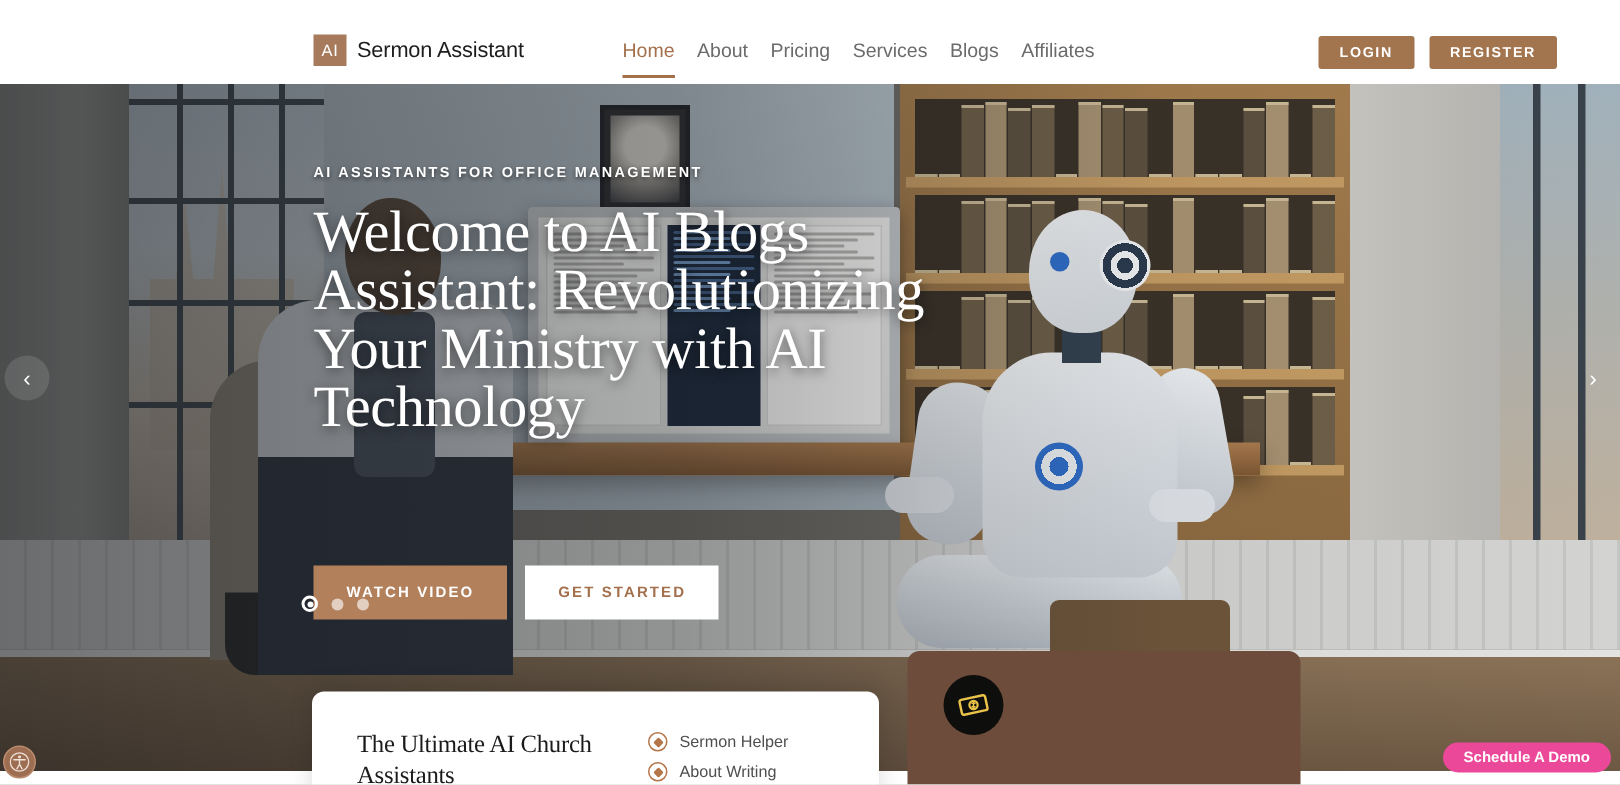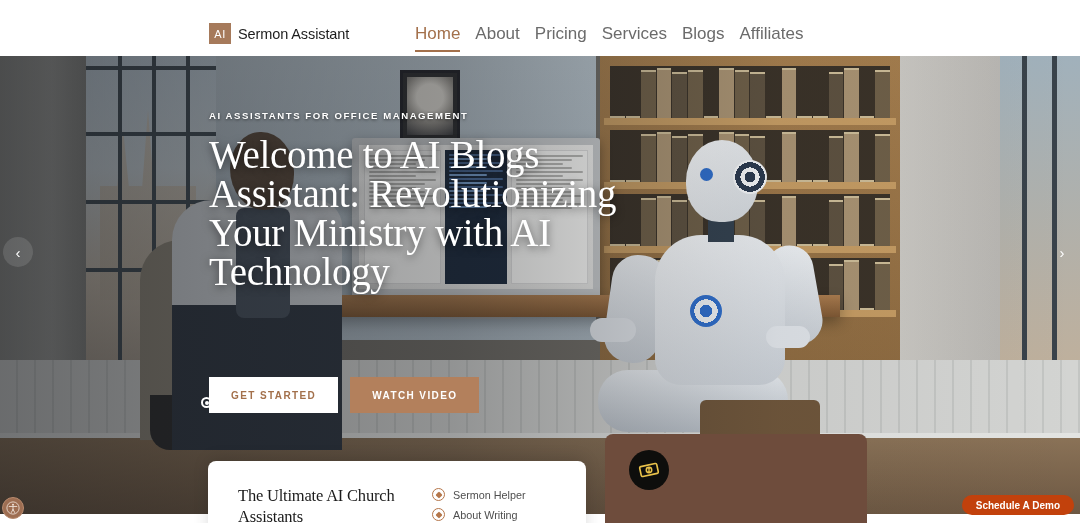--- a/index.html
+++ b/index.html
@@ -60,21 +60,21 @@
 
   .mainnav {
     position: absolute;
     left: 415px;
     top: 11px;
     display: flex;
     gap: 15px;
     align-items: flex-start;
   }
   .navlink {
-    font-size: 17px;
+    font-size: 13px;
     color: #6b6b6b;
     white-space: nowrap;
     text-decoration: none;
     position: relative;
     padding-bottom: 2px;
     line-height: 13px;
   }
   .navlink.active { color: #a3704b; }
   .navlink.active::after {
     content: "";
@@ -485,21 +485,21 @@
     width: 22px; height: 22px;
     border-radius: 50%;
     background: #9e6e52;
     display: flex; align-items: center; justify-content: center;
     z-index: 60; cursor: pointer;
     border: 1.5px solid #b88a6e;
   }
   .demo-btn {
     position: absolute;
     right: 6px; top: 495px;
-    background: #c2410c;
+    background: #ec4899;
     color: #ffffff;
     border: none;
     height: 20px;
     padding: 0 14px;
     border-radius: 12px;
     font-size: 10px;
     font-weight: bold;
     cursor: pointer;
     z-index: 60;
     display: flex; align-items: center; justify-content: center;
@@ -520,20 +520,24 @@
 
     <nav class="mainnav">
       <a class="navlink active" href="#">Home</a>
       <a class="navlink" href="#">About</a>
       <a class="navlink" href="#">Pricing</a>
       <a class="navlink" href="#">Services</a>
       <a class="navlink" href="#">Blogs</a>
       <a class="navlink" href="#">Affiliates</a>
     </nav>
 
+    <div class="authbtns">
+      <button class="btn-auth">LOGIN</button>
+      <button class="btn-auth">REGISTER</button>
+    </div>
   </div>
 
   <div id="hero">
 
     <div class="scene">
       <div class="room-back"></div>
       <div class="pic-frame">
           <div class="pic-statue"></div>
         </div>
 
@@ -718,22 +722,22 @@
 
       <div class="hero-scrim"></div>
     </div>
 
     <div class="hero-content">
       <div class="eyebrow">AI ASSISTANTS FOR OFFICE MANAGEMENT</div>
       <h1 class="hero-title">Welcome to AI Blogs Assistant: Revolutionizing Your Ministry with AI Technology</h1>
     </div>
 
     <div class="hero-btns">
+      <button class="btn-hero btn-watch">WATCH VIDEO</button>
       <button class="btn-hero btn-start">GET STARTED</button>
-      <button class="btn-hero btn-watch">WATCH VIDEO</button>
     </div>
 
     <div class="dots">
       <span class="dot active"></span>
       <span class="dot"></span>
       <span class="dot"></span>
     </div>
 
     <div class="car-arrow prev">‹</div>
     <div class="car-arrow next">›</div>

